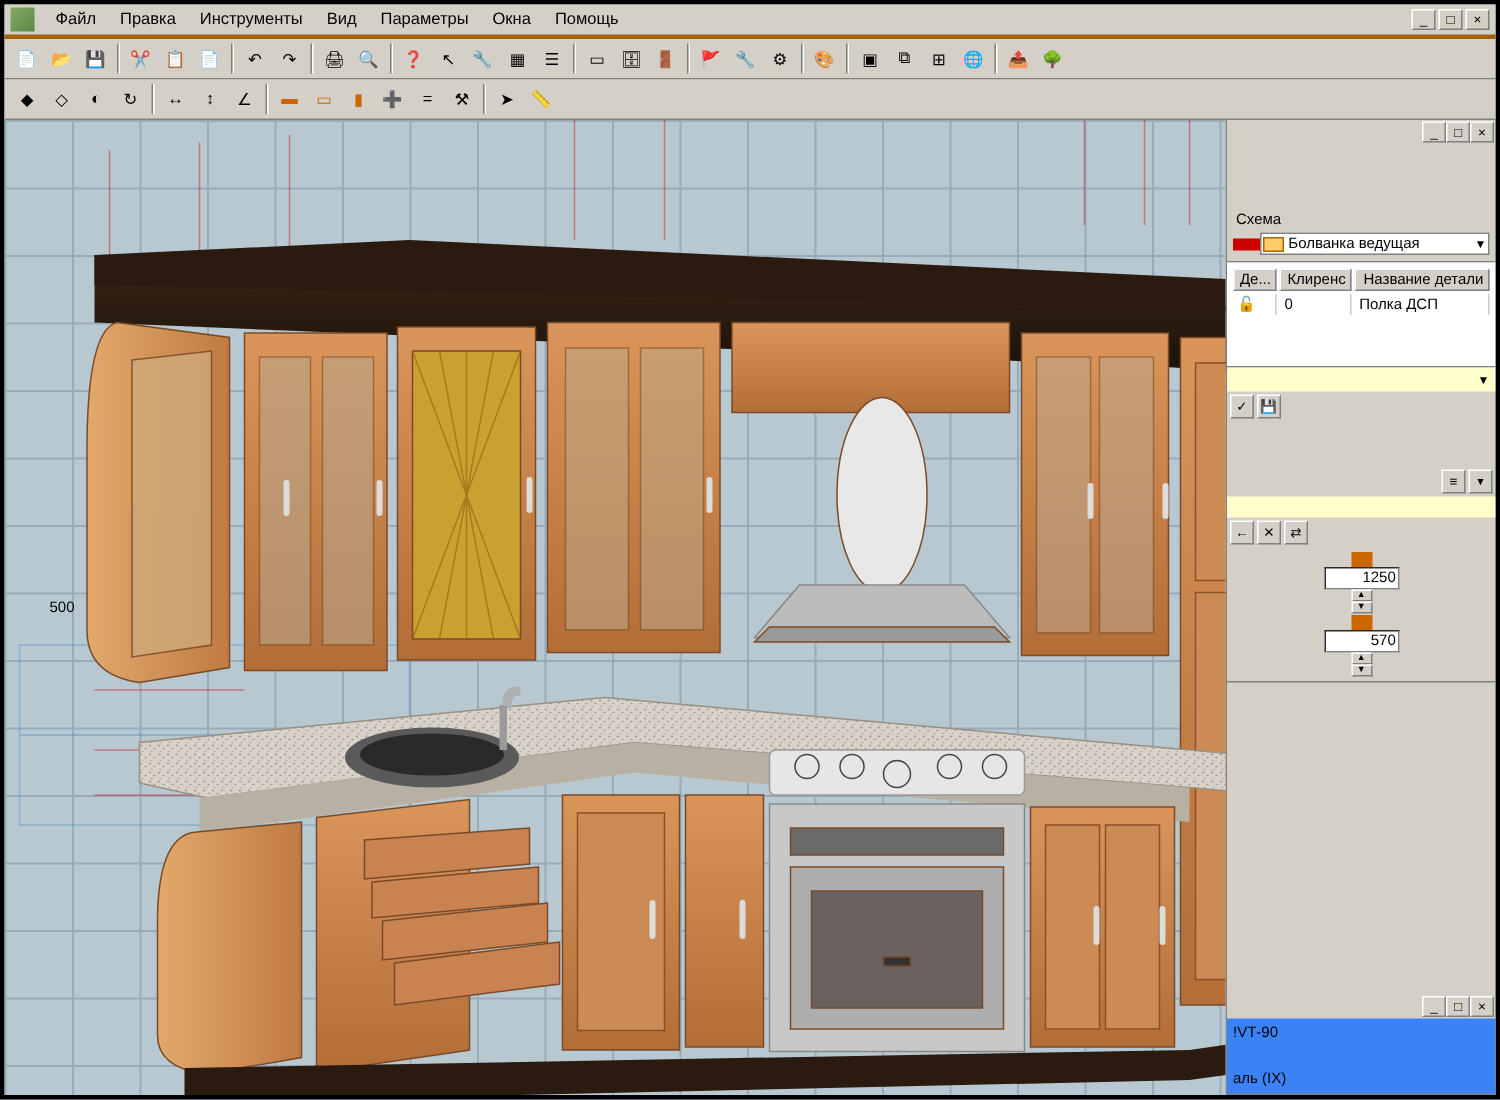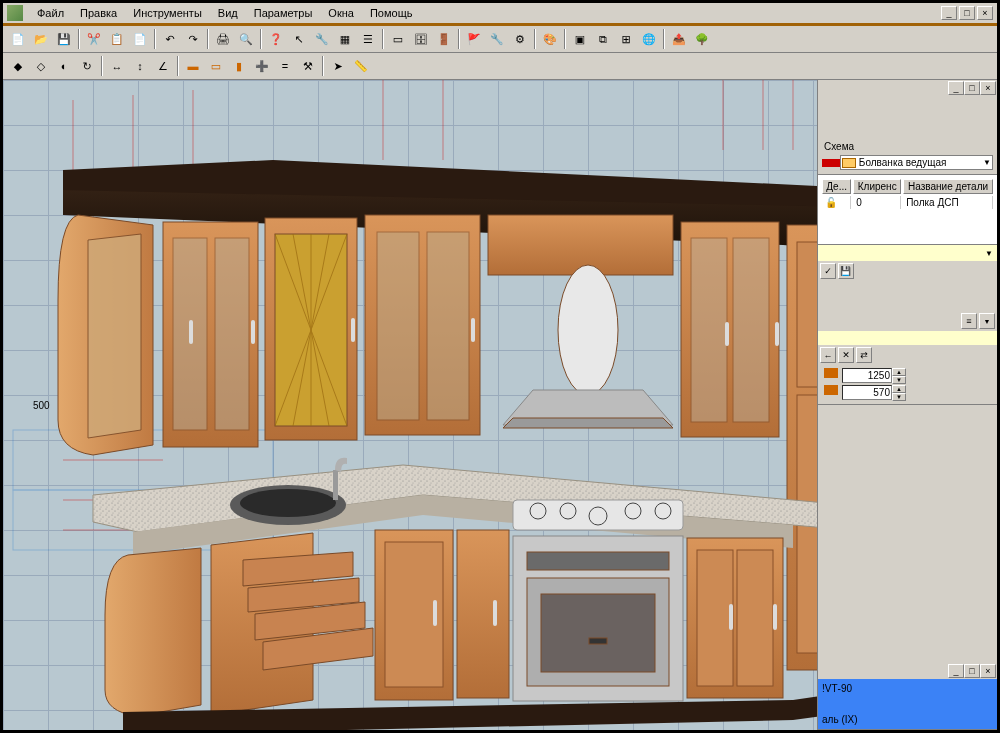--- a/index.html
+++ b/index.html
@@ -145,31 +145,32 @@
   font-size: 10px;
   width: 100%;
 }
 .detail-table th {
   background: #d4d0c8;
   border: 1px solid #808080;
   border-top-color: #fff;
   border-left-color: #fff;
   padding: 1px 3px;
   font-weight: normal;
-  text-align: center;
+  text-align: right;
 }
 .detail-table td {
   background: #fff;
   padding: 1px 3px;
   border-right: 1px solid #ccc;
 }
 .spinner-field {
   display: flex;
-  align-items: flex-start;
+  align-items: center;
   margin: 1px 0;
+  flex-direction: column;
 }
 .spinner-field input {
   width: 50px;
   font-size: 10px;
   border: 1px inset #808080;
   padding: 1px;
   text-align: right;
 }
 .spin-btns {
   display: flex;

